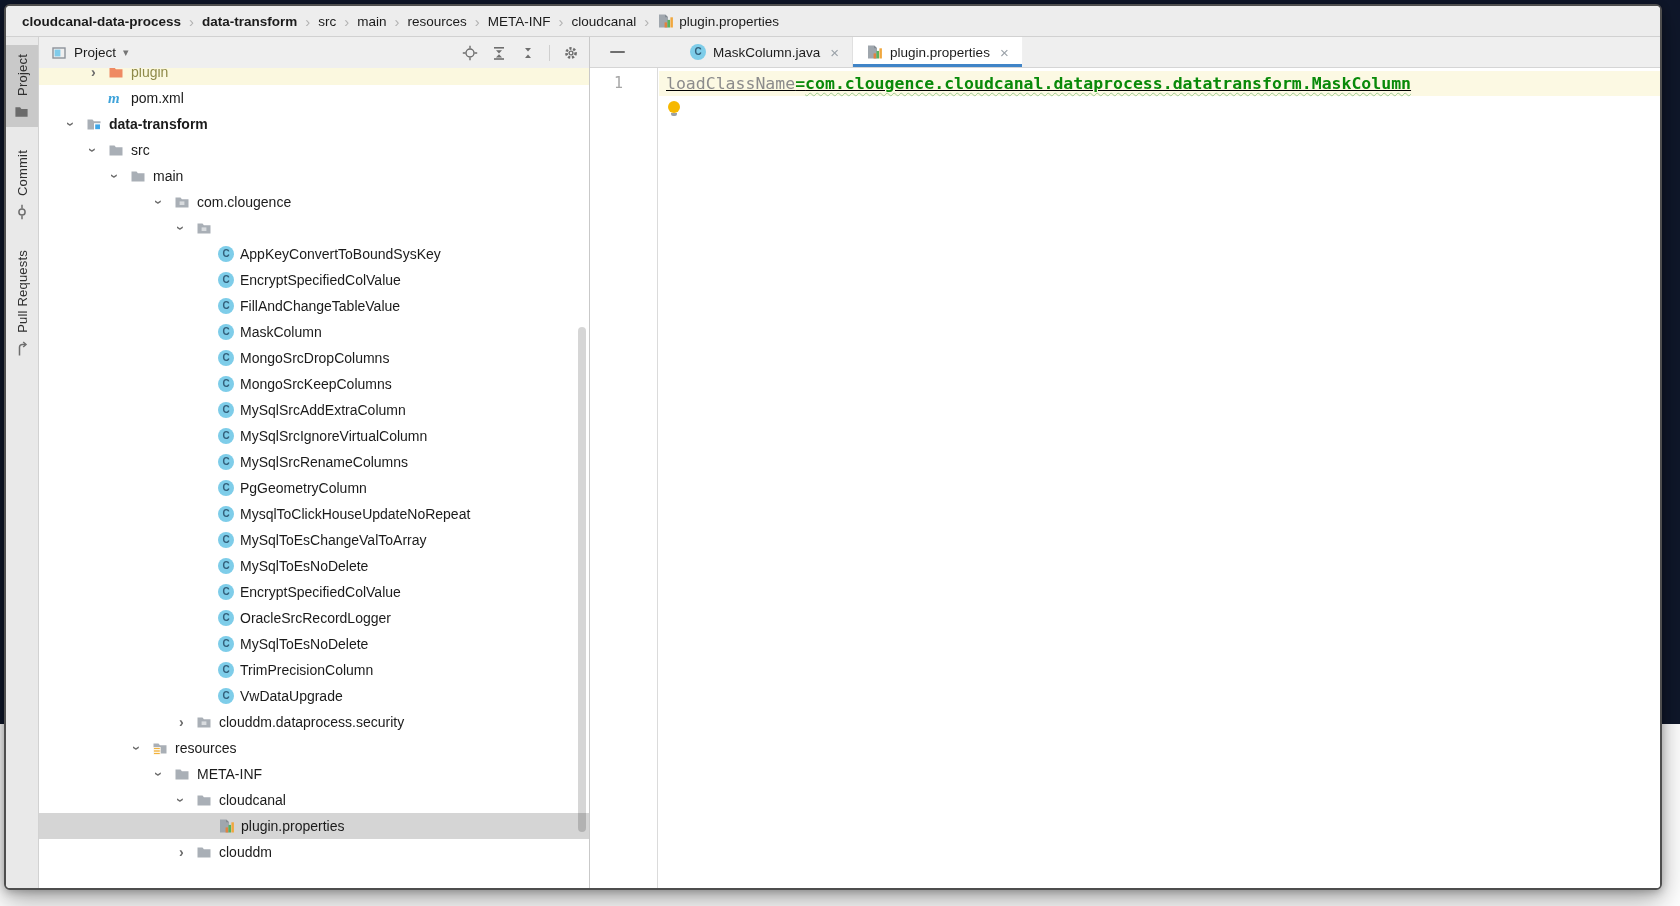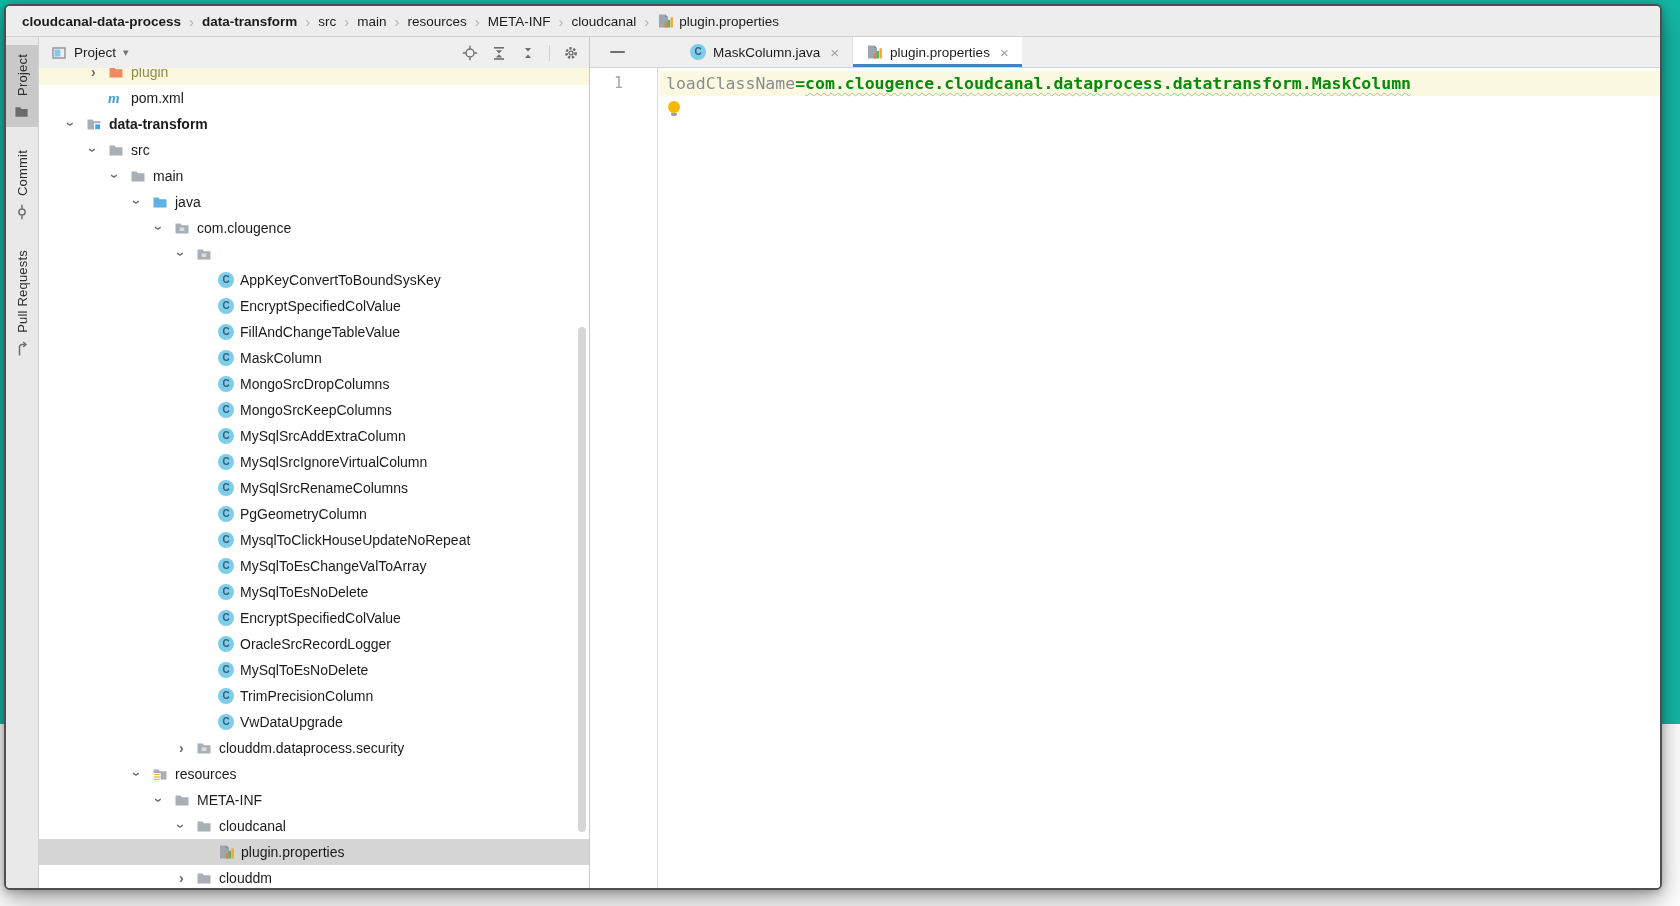--- a/index.html
+++ b/index.html
@@ -1,17 +1,17 @@
 <!DOCTYPE html>
 <html style="--accent-blue: #4084C7; --selection-gray: #D5D5D5; --caret-yellow: #FCF9E3; --key-gray: #8C8C8C; --val-green: #098A09; --class-cyan: #7ECDE9; --excluded-olive: #8F8A4A; --bulb-yellow: #F6B800;"><head>
 <meta charset="utf-8">
 <style>
   * { margin:0; padding:0; box-sizing:border-box; }
   html,body { width:1680px; height:906px; background:#FFFFFF; font-family:"Liberation Sans","DejaVu Sans",sans-serif; overflow:hidden; }
-  .screen { position:relative; width:1680px; height:724px; background:#14b8a6; }
+  .screen { position:relative; width:1680px; height:724px; background:#0f172a; }
   .window {
     position:absolute; left:4px; top:4px; width:1658px; height:886px;
     background:#FFFFFF; border:2px solid #4E4E4E; border-radius:6px;
     box-shadow:0 10px 28px rgba(0,0,0,.35), 0 2px 8px rgba(0,0,0,.25);
     overflow:hidden; display:flex; flex-direction:column;
   }
   
   .breadcrumb-bar {
     height:31px; flex:0 0 31px; background:#EDEDED; border-bottom:1px solid #D1D1D1;
     display:flex; align-items:center; padding-left:16px; font-size:13.5px; color:#1B1B1B;
@@ -55,21 +55,21 @@
   .editor { flex:1; min-width:0; display:flex; flex-direction:column; background:#FFFFFF; }
   .tabbar { height:31px; flex:0 0 31px; background:#EFEFEF; border-bottom:1px solid #D5D5D5; display:flex; align-items:stretch; }
   .tab-hide { align-self:center; width:15px; height:2px; border-radius:1px; background:#6E6E6E; margin:0 0 0 20px; cursor:pointer; }
   .tab-spacer { width:52px; }
   .ed-tab { display:flex; align-items:center; padding:0 13px; gap:7px; font-size:13.5px; color:#1C1C1C; cursor:pointer; border-right:1px solid rgba(0,0,0,.06); }
   .ed-tab.active { background:#FFFFFF; box-shadow:inset 0 -3px 0 var(--accent-blue,#4084C7); }
   .tab-close { color:#9AA1A8; font-size:15px; margin-left:3px; cursor:pointer; }
   .edit-content { flex:1; position:relative; background:#FFFFFF; }
   .gutter { position:absolute; left:0; top:0; bottom:0; width:68px; background:#FFFFFF; border-right:1px solid #DBDBDB; }
   .lnum { display:block; margin-top:3px; padding-left:24px; line-height:25px; font-family:"DejaVu Sans Mono",monospace; font-size:15px; color:#A6A6A6; }
-  .caret-line { position:absolute; left:69px; right:0; top:3px; height:25px; background:var(--caret-yellow,#FCF9E3); }
+  .caret-line { position:absolute; left:69px; right:0; top:3px; height:25px; background:var(--caret-yellow,#FCF9E3);text-decoration:underline; }
   .code { display:block; padding-left:7px; line-height:25px; font-family:"DejaVu Sans Mono",monospace; font-size:16.5px; white-space:pre; }
   .code .k { color:var(--key-gray,#8C8C8C); }
   .code .eq { color:var(--val-green,#098A09); font-weight:700; }
   .code .v { color:var(--val-green,#098A09); font-weight:700;
              text-decoration:underline wavy rgba(90,170,90,.55); text-decoration-thickness:1px; text-underline-offset:3px; }
   .bulb { position:absolute; left:78px; top:33px; width:12px; height:12px; border-radius:50%; background:var(--bulb-yellow,#F6B800); cursor:pointer; }
   .bulb::after { content:""; position:absolute; left:3px; top:12px; width:6px; height:3px; background:#9AA0A6; border-radius:0 0 2px 2px; }
   svg { display:block; }
 </style>
 </head>
@@ -224,29 +224,20 @@
                 <span class="tlabel">src</span>
               </div>
               <div class="tree-row" style="padding-left: 74px;">
                 <span class="chev"><span class="open">›</span></span>
                 <span class="ticon">
                   <svg width="16" height="16" viewBox="0 0 16 16">
                     <path fill="#A9AFB6" d="M1.5 13.5v-10h5l1.4 1.8h6.6v8.2z"></path>
                   </svg>
                 </span>
                 <span class="tlabel">main</span>
-              </div>
-              <div class="tree-row" style="padding-left: 96px;">
-                <span class="chev"><span class="open">›</span></span>
-                <span class="ticon">
-                  <svg width="16" height="16" viewBox="0 0 16 16">
-                    <path fill="#5FB2E5" d="M1.5 13.5v-10h5l1.4 1.8h6.6v8.2z"></path>
-                  </svg>
-                </span>
-                <span class="tlabel">java</span>
               </div>
               <div class="tree-row" style="padding-left: 118px;">
                 <span class="chev"><span class="open">›</span></span>
                 <span class="ticon">
                   <svg width="16" height="16" viewBox="0 0 16 16">&gt;<path fill="#A9AFB6" d="M1.5 13.5v-10h5l1.4 1.8h6.6v8.2z"></path><rect x="5.6" y="7.4" width="4.8" height="3.6" fill="#D9DCDF"></rect></svg>
                 </span>
                 <span class="tlabel">com.clougence</span>
               </div>
               <div class="tree-row" style="padding-left: 140px;">
                 <span class="chev"><span class="open">›</span></span>

